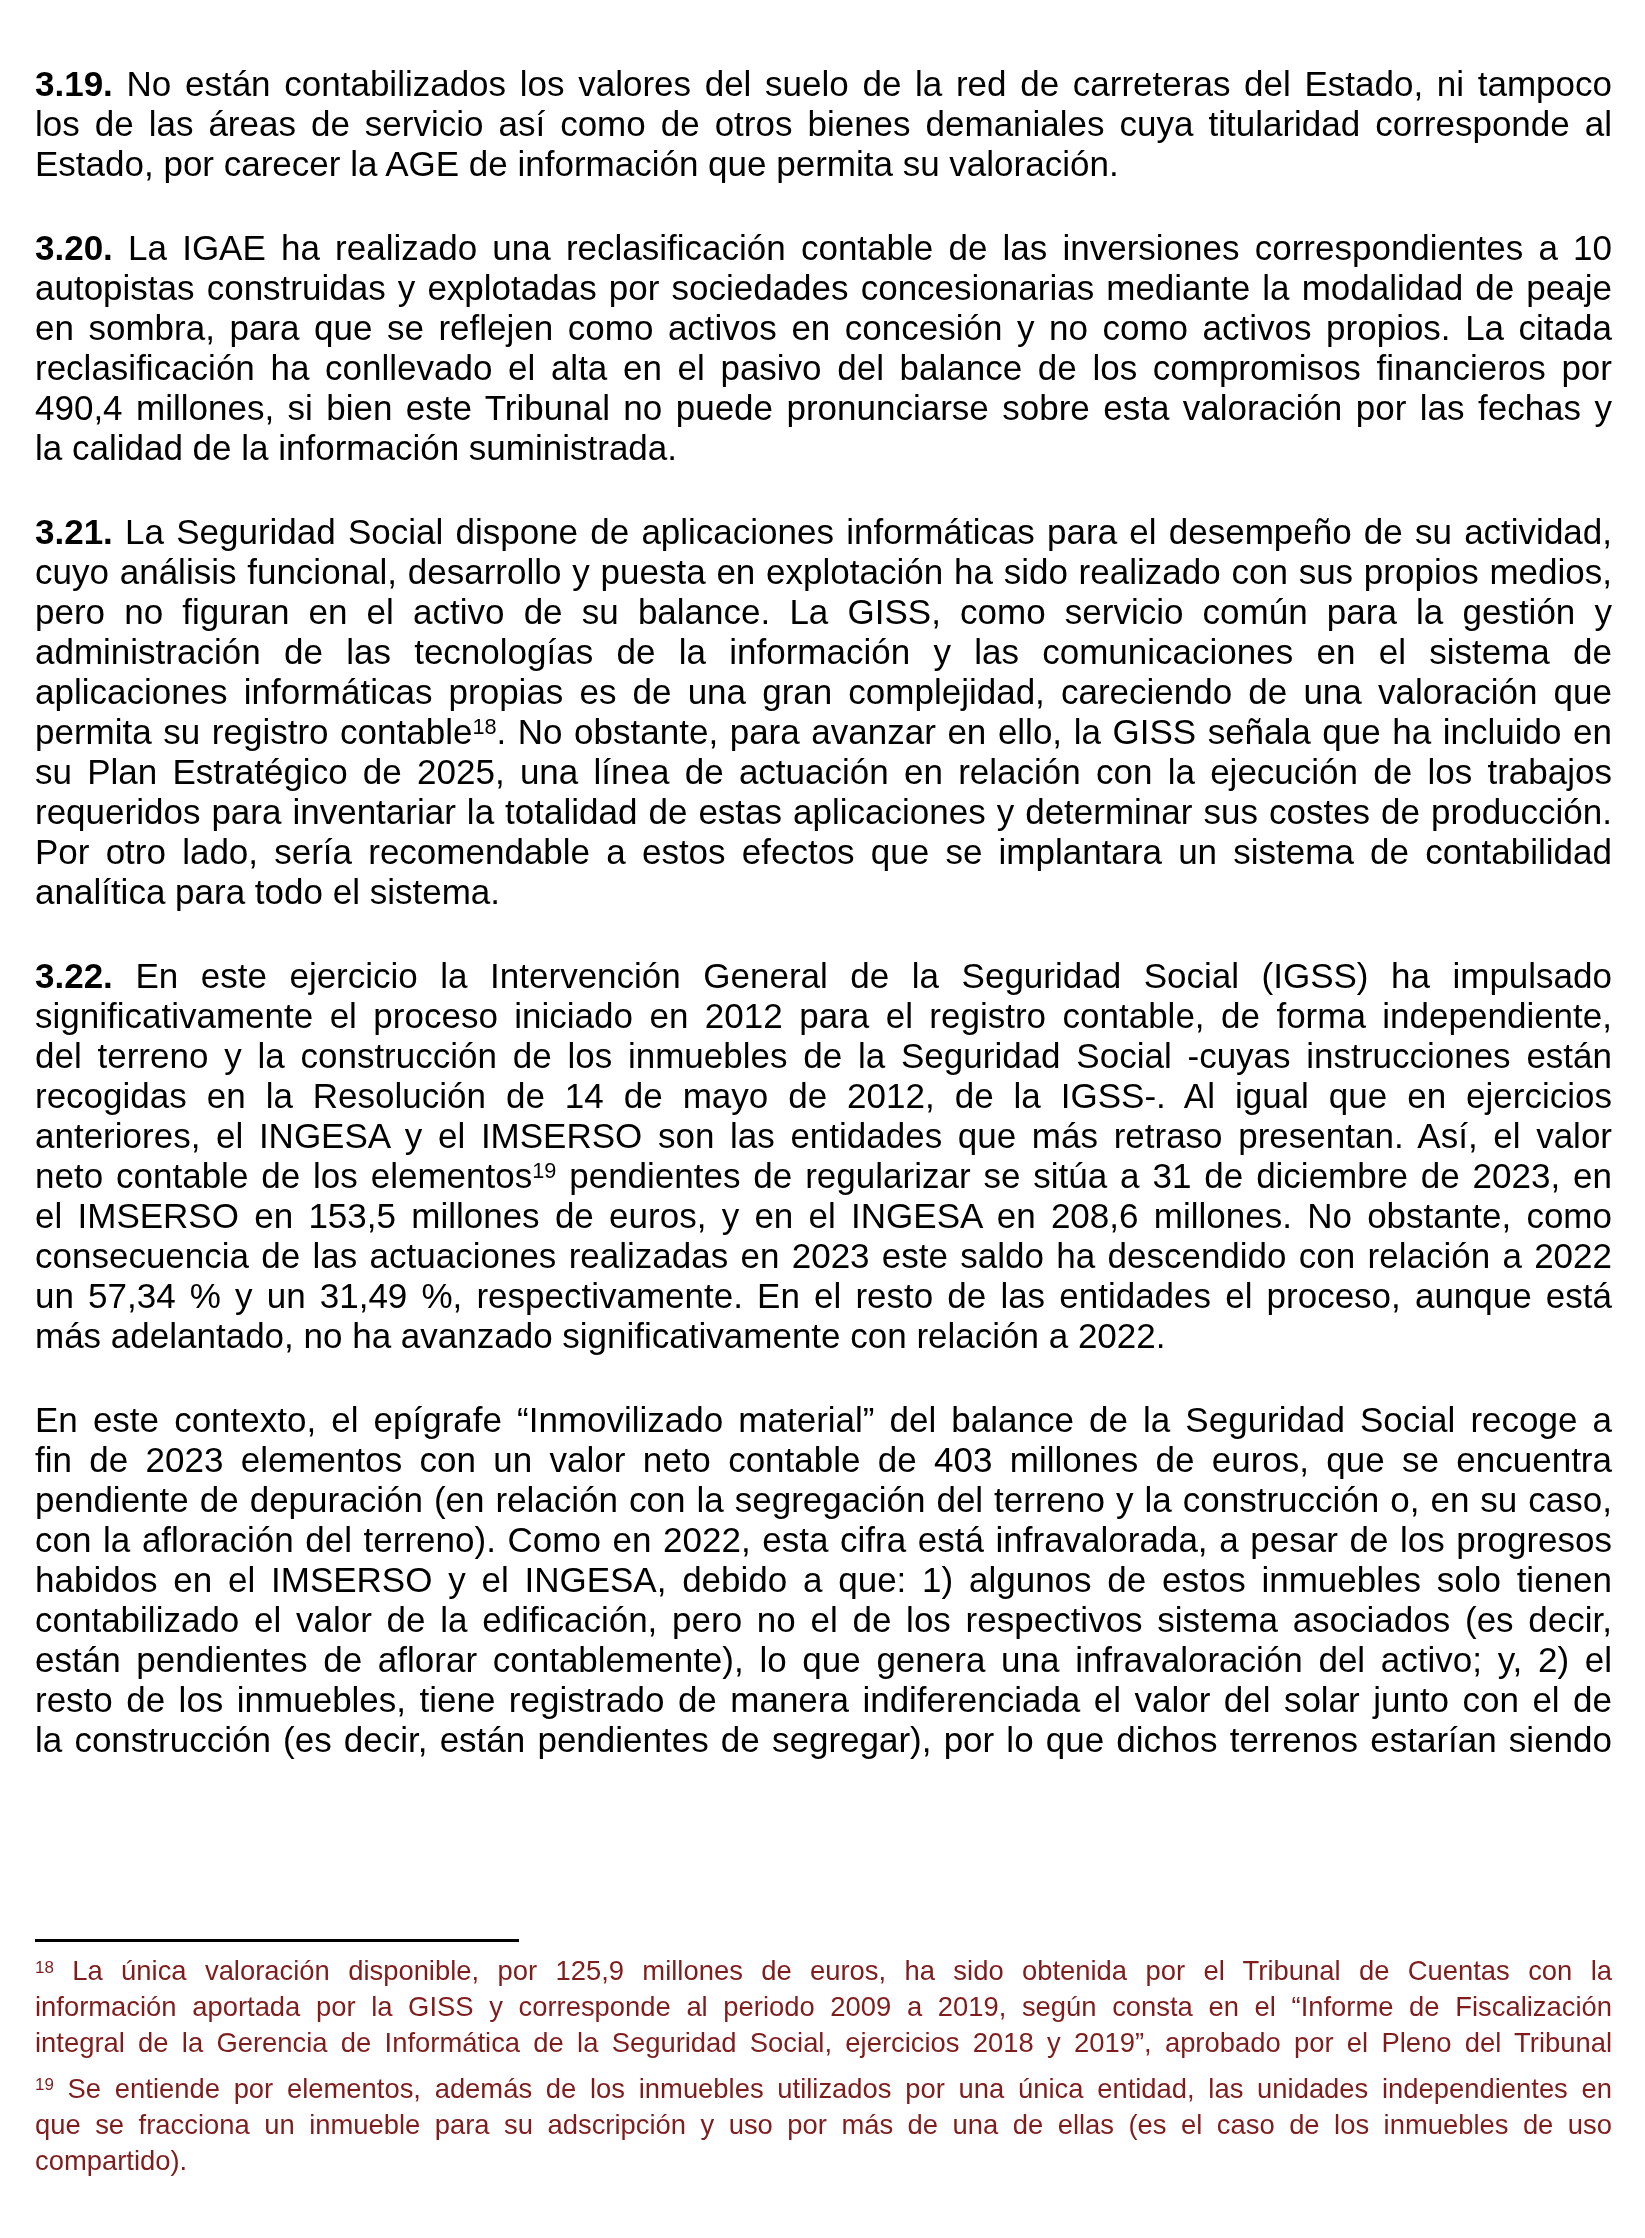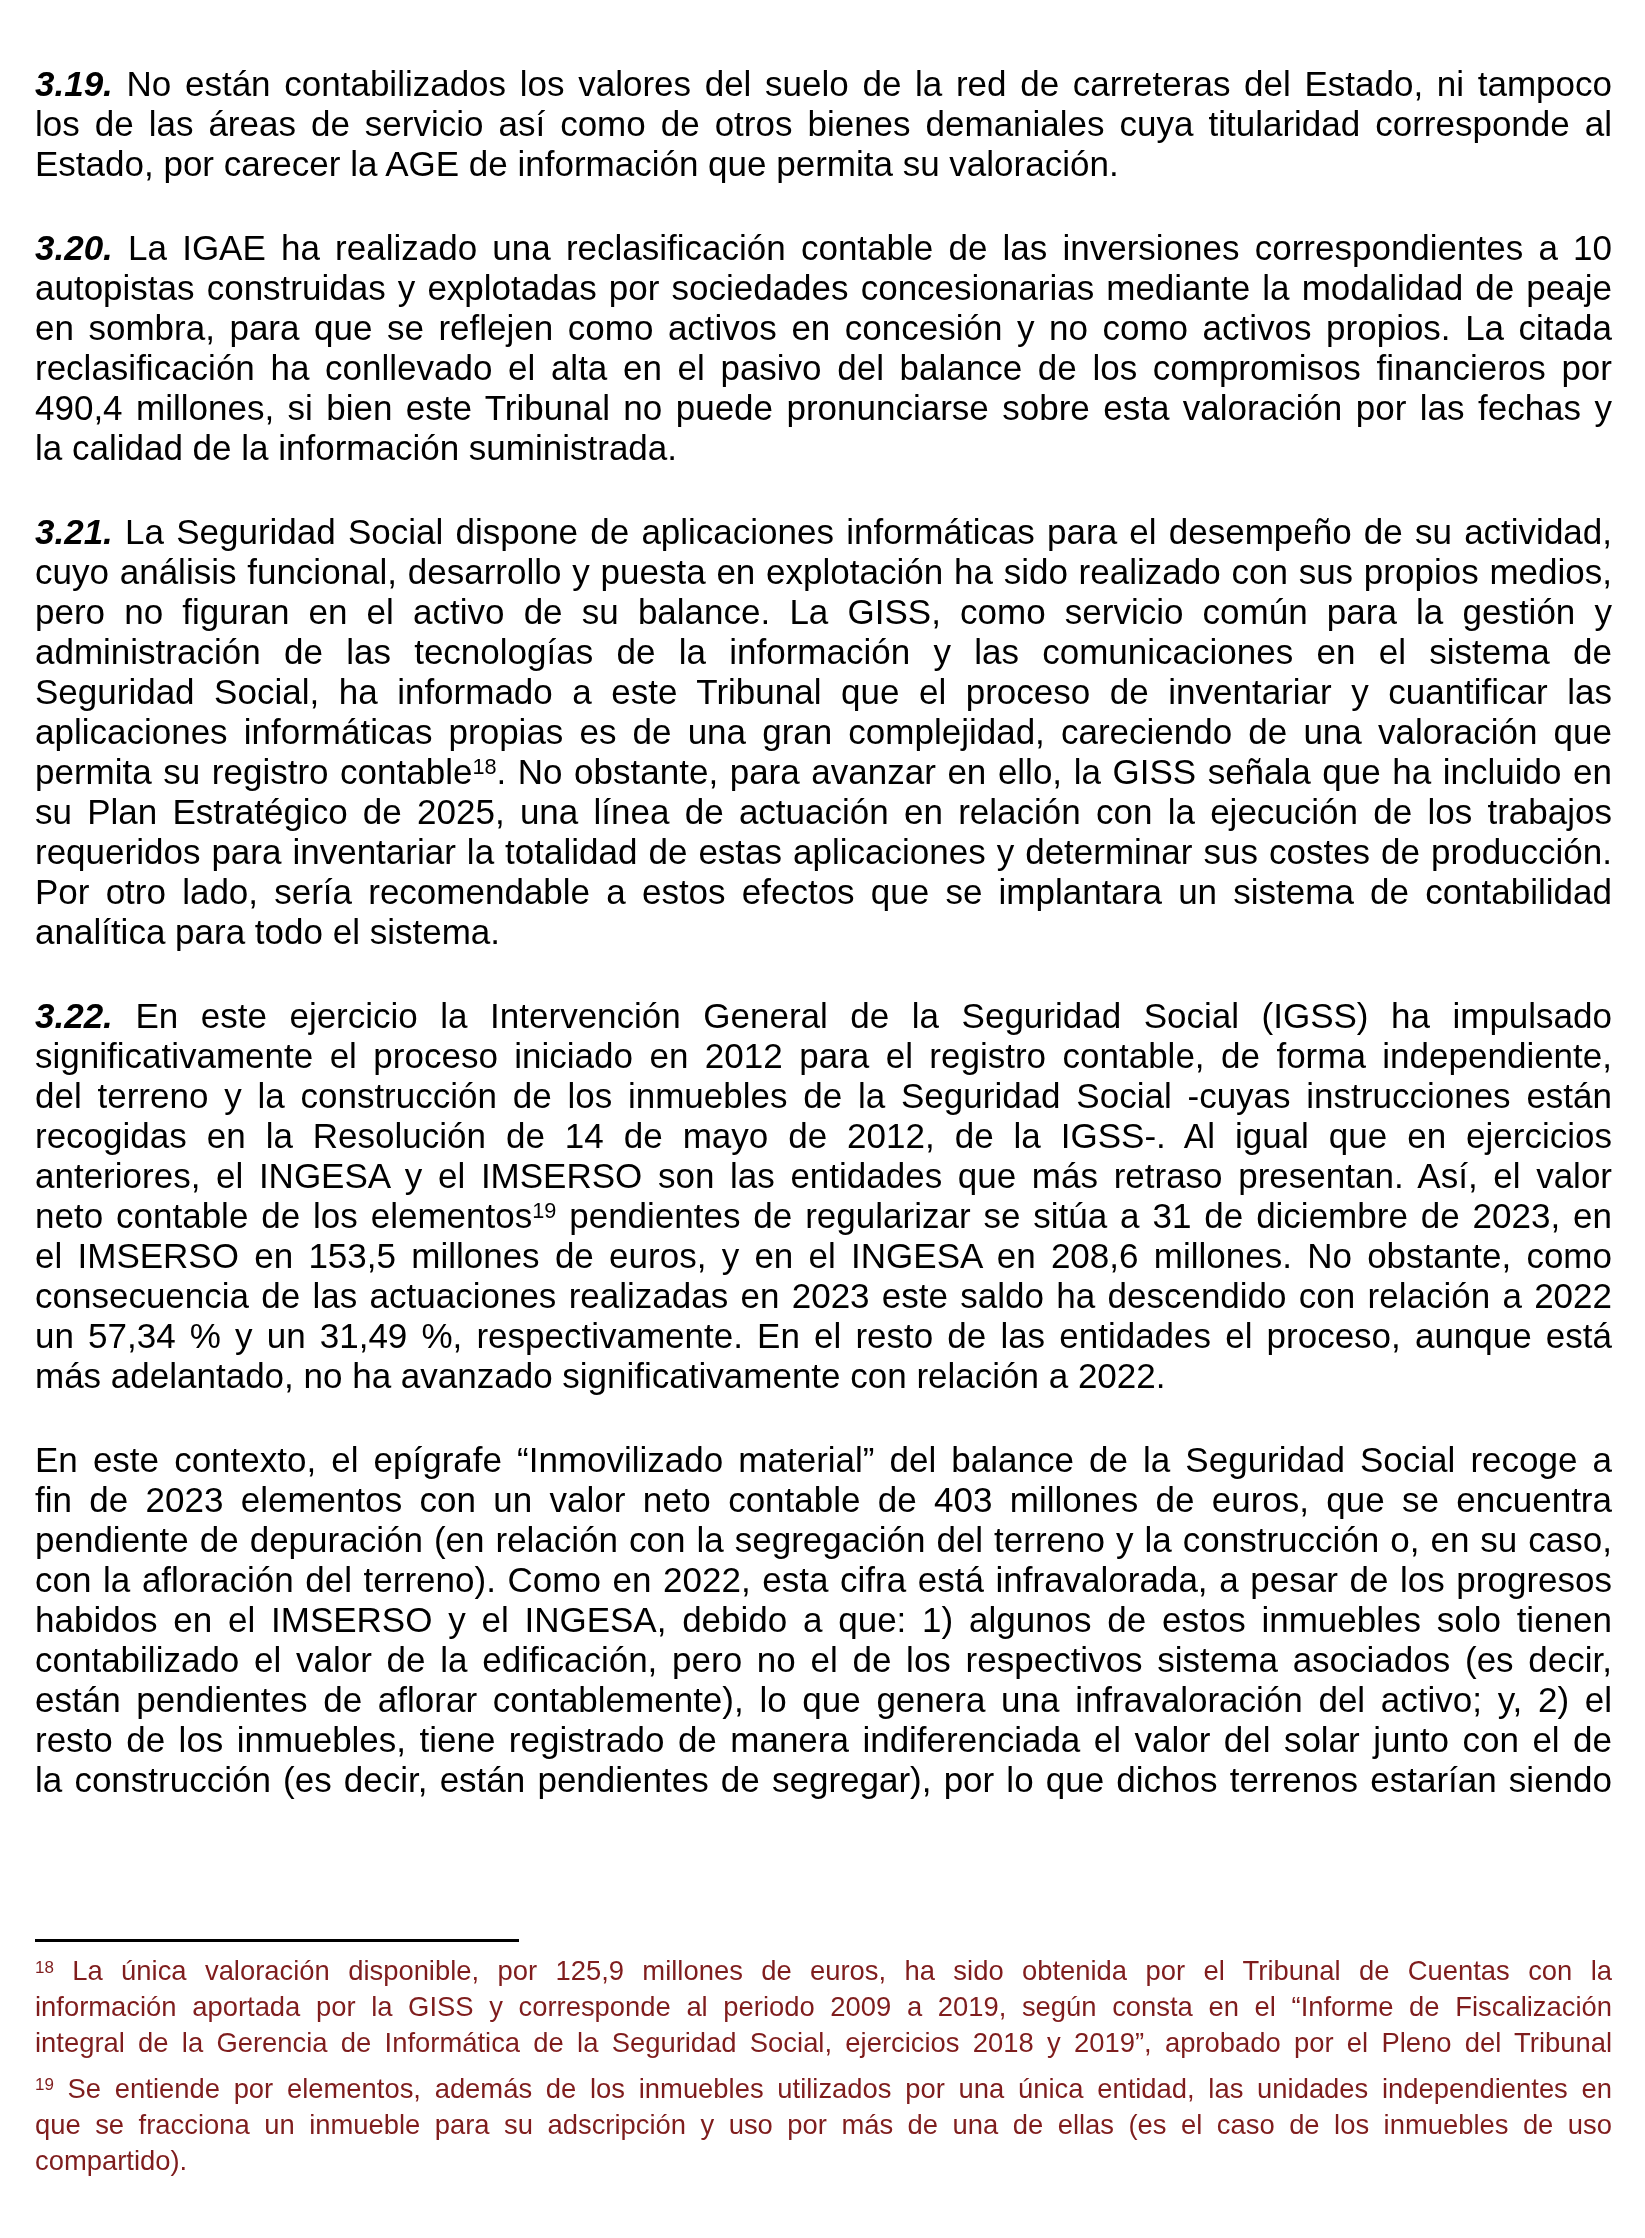--- a/index.html
+++ b/index.html
@@ -39,21 +39,20 @@
     text-align: justify;
     text-align-last: justify;
     white-space: normal;
   }
   .line.line-last {
     text-align: left;
     text-align-last: left;
   }
   .seg-bold {
     font-weight: bold;
-    font-style: italic;
   }
   .seg-sup {
     font-size: 0.62em;
     position: relative;
     top: -0.45em;
     line-height: 0;
   }
   .footnotes {
     position: absolute;
     left: 35px;
@@ -90,21 +89,20 @@
         <div class="line"><span class="seg-normal">en sombra, para que se reflejen como activos en concesión y no como activos propios. La citada</span></div>
         <div class="line"><span class="seg-normal">reclasificación ha conllevado el alta en el pasivo del balance de los compromisos financieros por</span></div>
         <div class="line"><span class="seg-normal">490,4 millones, si bien este Tribunal no puede pronunciarse sobre esta valoración por las fechas y</span></div>
         <div class="line line-last"><span class="seg-normal">la calidad de la información suministrada.</span></div>
       </div>
     <div class="para">
         <div class="line"><span class="seg-bold">3.21.</span><span class="seg-normal"> La Seguridad Social dispone de aplicaciones informáticas para el desempeño de su actividad,</span></div>
         <div class="line"><span class="seg-normal">cuyo análisis funcional, desarrollo y puesta en explotación ha sido realizado con sus propios medios,</span></div>
         <div class="line"><span class="seg-normal">pero no figuran en el activo de su balance. La GISS, como servicio común para la gestión y</span></div>
         <div class="line"><span class="seg-normal">administración de las tecnologías de la información y las comunicaciones en el sistema de</span></div>
-        <div class="line"><span class="seg-normal">Seguridad Social, ha informado a este Tribunal que el proceso de inventariar y cuantificar las</span></div>
         <div class="line"><span class="seg-normal">aplicaciones informáticas propias es de una gran complejidad, careciendo de una valoración que</span></div>
         <div class="line"><span class="seg-normal">permita su registro contable</span><span class="seg-sup">18</span><span class="seg-normal">. No obstante, para avanzar en ello, la GISS señala que ha incluido en</span></div>
         <div class="line"><span class="seg-normal">su Plan Estratégico de 2025, una línea de actuación en relación con la ejecución de los trabajos</span></div>
         <div class="line"><span class="seg-normal">requeridos para inventariar la totalidad de estas aplicaciones y determinar sus costes de producción.</span></div>
         <div class="line"><span class="seg-normal">Por otro lado, sería recomendable a estos efectos que se implantara un sistema de contabilidad</span></div>
         <div class="line line-last"><span class="seg-normal">analítica para todo el sistema.</span></div>
       </div>
     <div class="para">
         <div class="line"><span class="seg-bold">3.22.</span><span class="seg-normal"> En este ejercicio la Intervención General de la Seguridad Social (IGSS) ha impulsado</span></div>
         <div class="line"><span class="seg-normal">significativamente el proceso iniciado en 2012 para el registro contable, de forma independiente,</span></div>

